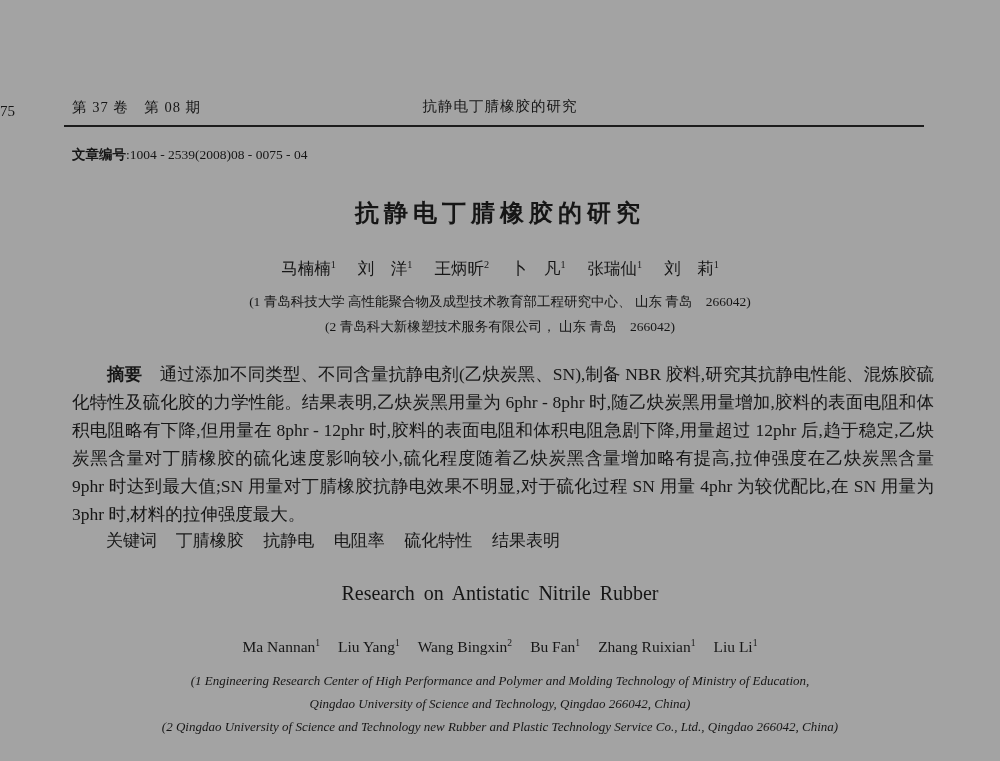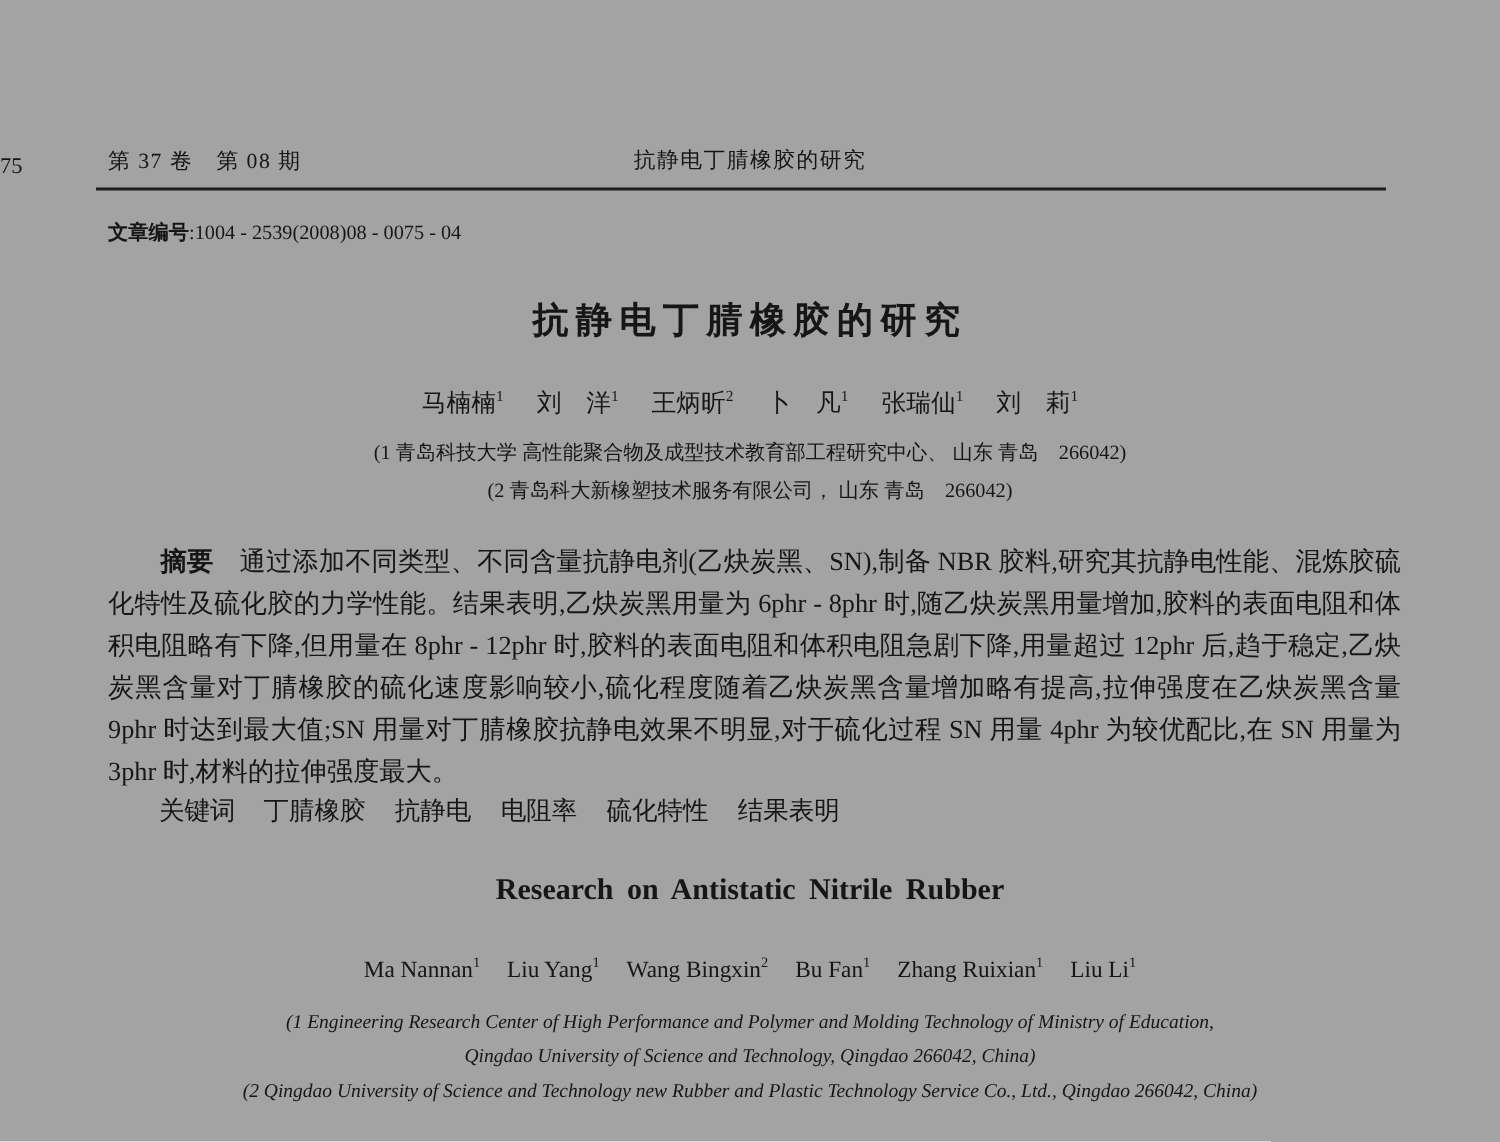--- a/index.html
+++ b/index.html
@@ -63,21 +63,21 @@
   .abstract .label { font-weight: bold; margin-right: 1em; font-family: "Liberation Sans", sans-serif; }
   .keywords {
     position: absolute; top: 529px; left: 72px; width: 862px;
     font-size: 17px; text-indent: 2em;
   }
   .keywords .label { font-weight: normal; margin-right: 1.1em; font-family: "Liberation Sans", sans-serif; }
   .keywords .keyword-item { margin-right: 1.15em; }
   
   .title-en {
     position: absolute; top: 582px; left: 0; width: 100%;
-    text-align: center; font-size: 20px; font-weight: bold;
+    text-align: center; font-size: 20px; font-weight: normal;
     word-spacing: 4px;
   }
   .authors-en {
     position: absolute; top: 638px; left: 0; width: 100%;
     text-align: center; font-size: 15.5px;
   }
   .affiliations-en {
     position: absolute; top: 669px; left: 0; width: 100%;
     text-align: center; font-size: 13px;
   }

